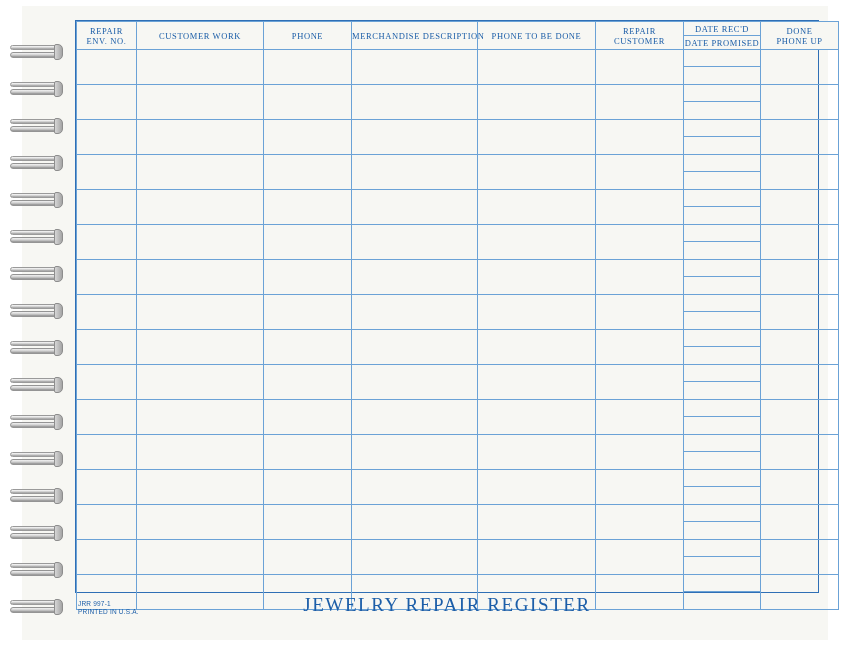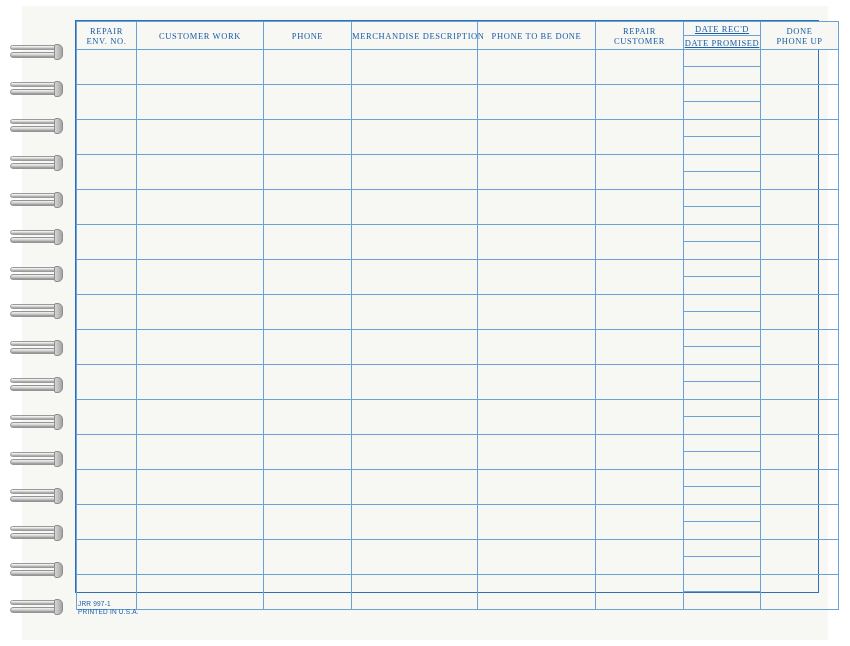--- a/index.html
+++ b/index.html
@@ -109,21 +109,20 @@
     background: #f7f7f3;
   }
   thead th .hdr-line {
     display: block;
     line-height: 10px;
     white-space: nowrap;
   }
   
   th.date-split {
     padding: 0;
-    text-decoration: underline;
   }
   th.date-split .top {
     display: block;
     border-bottom: 1px solid #6ba2d6;
     line-height: 12px;
     padding-top: 1px;
   }
   th.date-split .bot {
     display: block;
     line-height: 12px;
@@ -518,19 +517,20 @@
             <td class="date-cell">
               <div class="half top"></div>
               <div class="half bottom"></div>
             </td>
             <td></td>
           </tr>
         </tbody>
     </table>
   </div>
 
+  <div id="footer-title">JEWELRY  REPAIR  REGISTER</div>
 
   <div id="imprint">
     <div>JRR 997-1</div>
     <div>PRINTED IN U.S.A.</div>
   </div>
 
 </div>
 
 </body></html>

